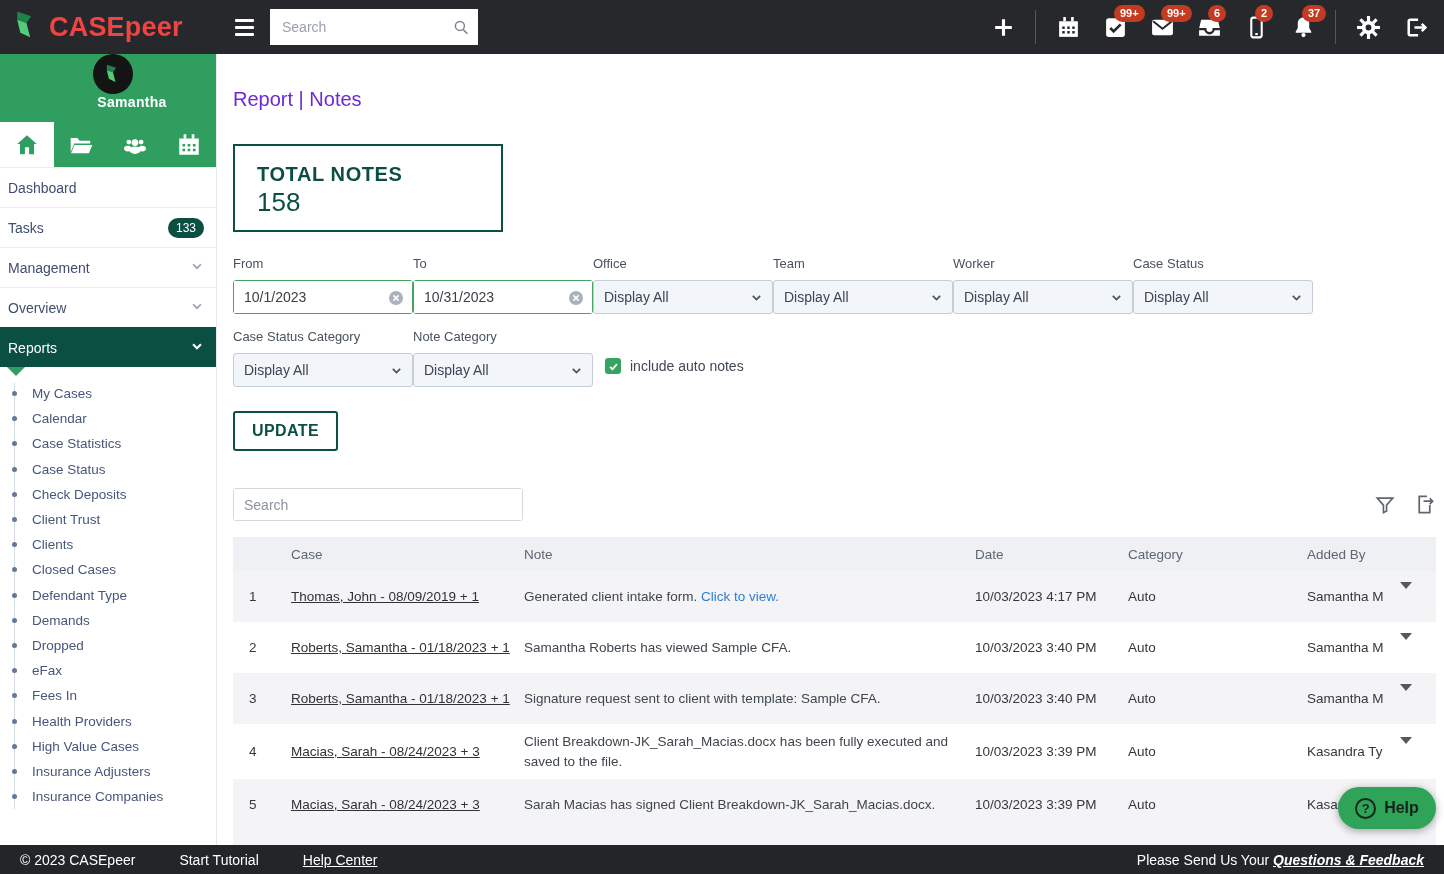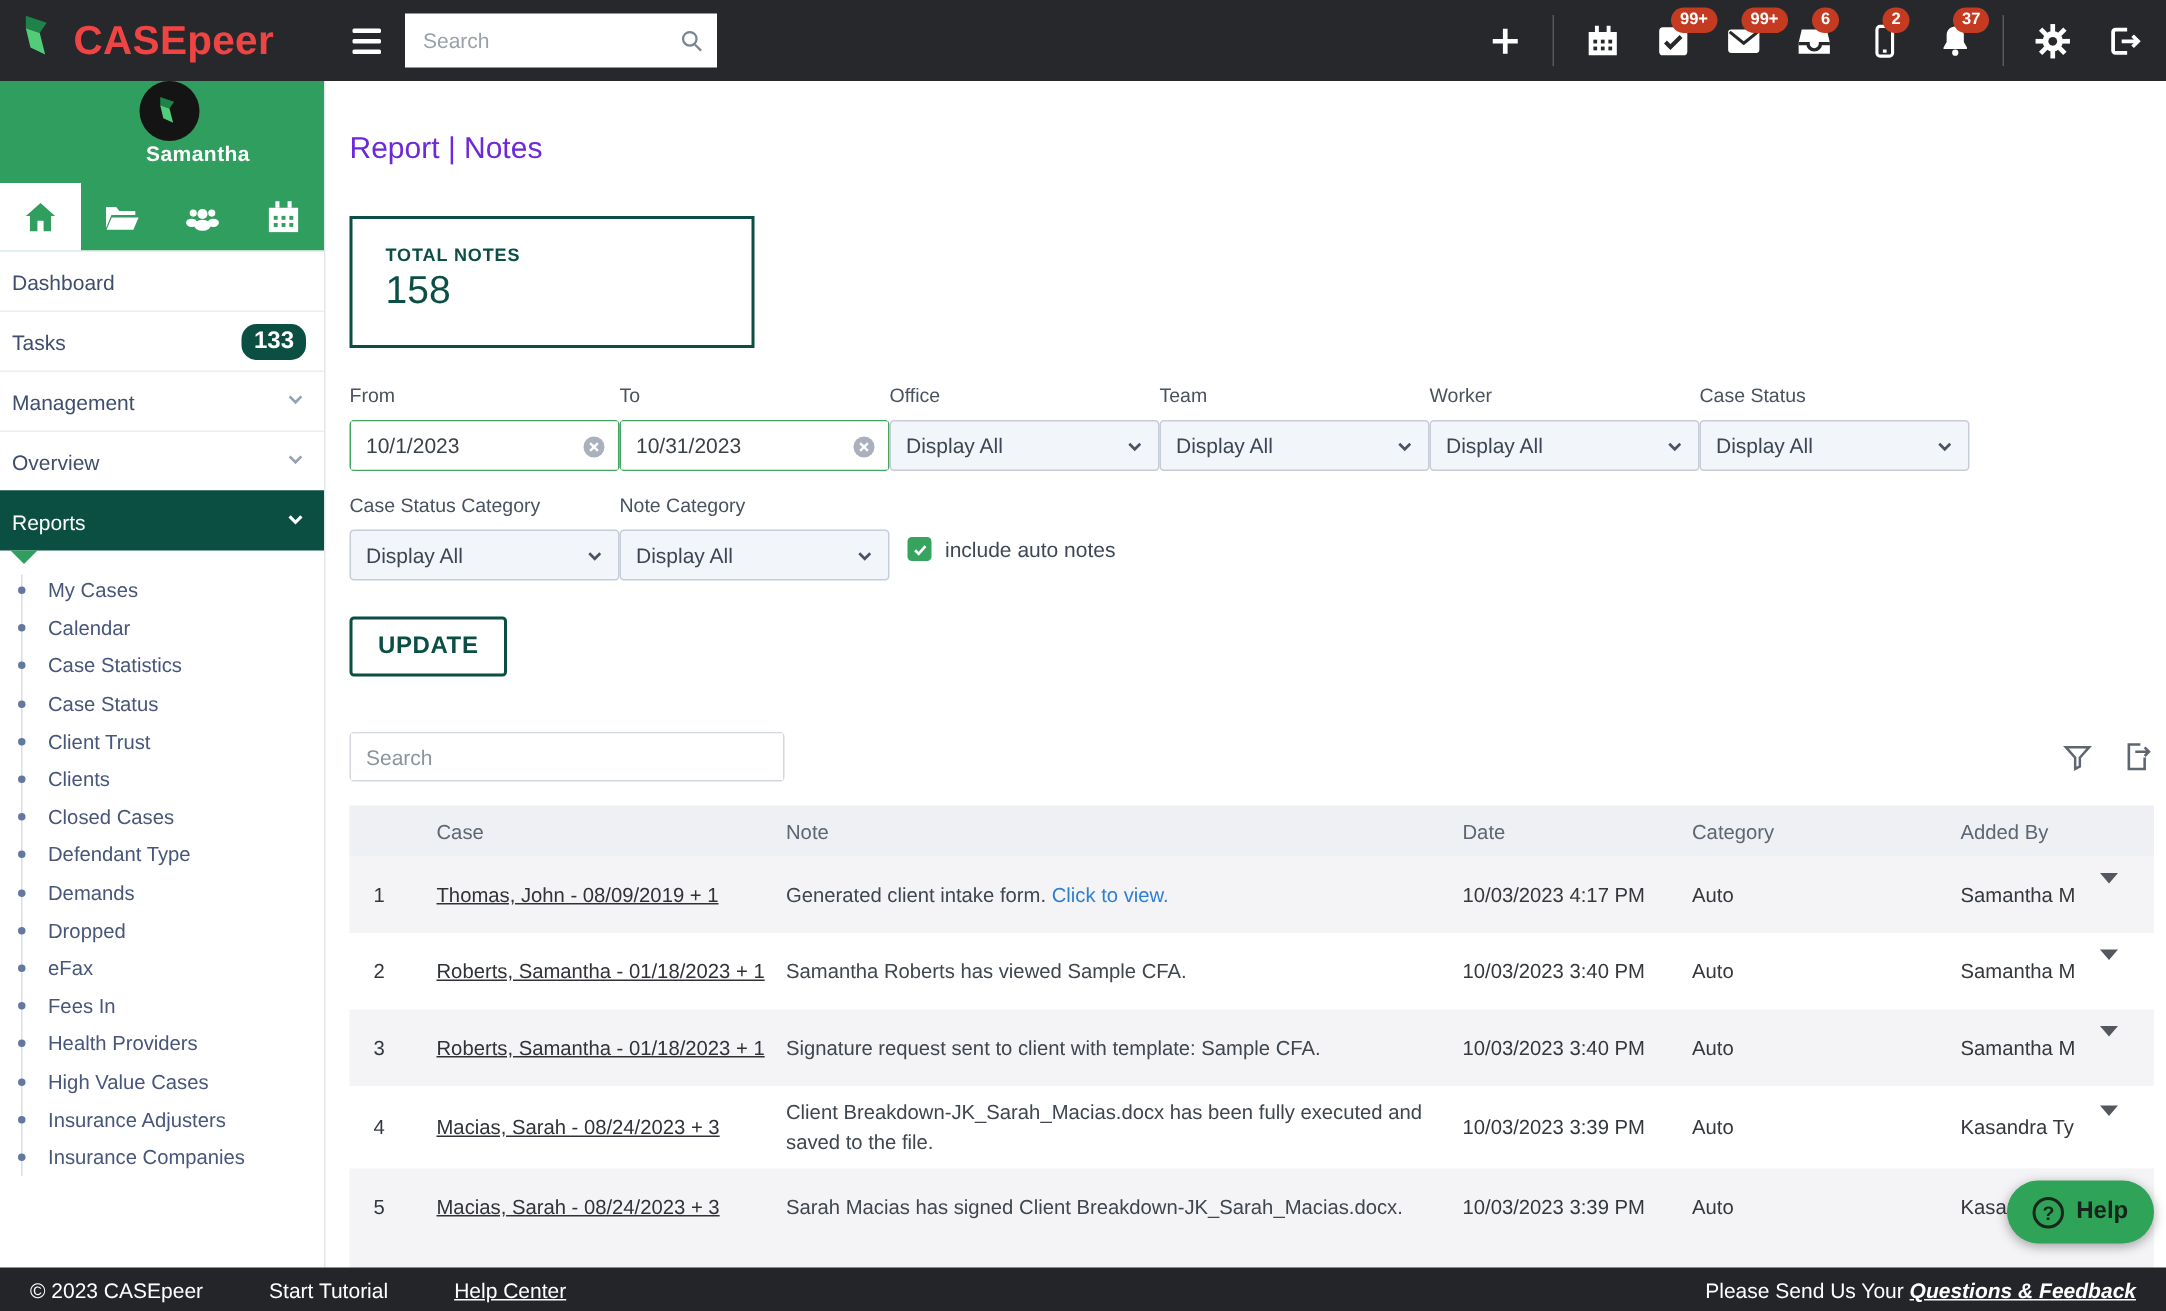--- a/index.html
+++ b/index.html
@@ -31,32 +31,32 @@
   .side-tabs { background:#2f9e5f; height:45px; display:flex; }
   .side-tab { width:54.25px; height:45px; display:flex; align-items:center; justify-content:center; cursor:pointer; }
   .side-tab svg { width:26px; height:26px; }
   .side-tab.active { background:#fff; }
   .menu-label { font-size:12px; color:#9aa3b4; letter-spacing:.6px; padding:16px 8px 12px 8px; }
   .menu-item { height:40px; display:flex; align-items:center; justify-content:space-between; padding:0 12px 0 8px; border-top:1px solid #ecedf1; font-size:14px; color:#3f4e6e; cursor:pointer; }
   .menu-item:last-of-type { border-bottom:1px solid #ecedf1; }
   .menu-item .chev { color:#97a2b5; }
   .menu-item.active { background:#0b4f43; color:#fff; border-color:#0b4f43; }
   .menu-item.active .chev { color:#fff; }
-  .count-pill { background:#0b4f43; color:#fff; font-size:16px; font-weight:700; padding:3px 8px; border-radius:10px; }
+  .count-pill { background:#0b4f43; color:#fff; font-size:12px; font-weight:400; padding:3px 8px; border-radius:10px; }
   .submenu-pointer { width:0; height:0; border-left:9px solid transparent; border-right:9px solid transparent; border-top:9px solid #2f9e5f; margin-left:7px; }
   .submenu { position:relative; margin-top:5px; }
   .submenu::before { content:""; position:absolute; left:14px; top:2px; bottom:0; width:1px; background:#d9dee6; }
   .subitem { position:relative; height:25.2px; display:flex; align-items:center; padding-left:32px; font-size:13.5px; color:#47567a; cursor:pointer; }
   .subitem::before { content:""; position:absolute; left:12px; width:5px; height:5px; border-radius:50%; background:#64789e; }
 
   
   .main { position:absolute; top:54px; left:217px; right:0; bottom:0; background:#fff; padding-left:16px; }
   .page-title { margin-top:34px; font-size:20px; font-weight:500; color:#6d28d9; }
   .total-card { margin-top:33px; width:270px; height:88px; border:2px solid #0b4f44; padding:17px 22px; }
-  .total-label { font-size:12px; font-weight:700; color:#0b4f44; letter-spacing:.6px; }
+  .total-label { font-size:20px; font-weight:700; color:#0b4f44; letter-spacing:.6px; }
   .total-value { font-size:26px; font-weight:500; color:#0b4f44; margin-top:1px; }
 
   .filters { margin-top:24px; width:1203px; }
   .frow { display:flex; gap:0; }
   .frow + .frow { margin-top:15px; }
   .fcol { width:180px; }
   .flabel { font-size:13px; color:#49525f; margin-bottom:9px; display:block; }
   .date-input { position:relative; height:34px; border:1.5px solid #44a560; border-radius:3px; background:#fff; }
   .date-input input { width:100%; height:100%; border:none; outline:none; padding:0 28px 0 10px; font-size:14px; color:#3b4046; font-family:inherit; }
   .date-input .clear { position:absolute; right:8px; top:9px; cursor:pointer; }
@@ -299,20 +299,21 @@
     <div class="submenu">
 
         <div class="subitem">My Cases</div>
 
         <div class="subitem">Calendar</div>
 
         <div class="subitem">Case Statistics</div>
 
         <div class="subitem">Case Status</div>
 
+        <div class="subitem">Check Deposits</div>
 
         <div class="subitem">Client Trust</div>
 
         <div class="subitem">Clients</div>
 
         <div class="subitem">Closed Cases</div>
 
         <div class="subitem">Defendant Type</div>
 
         <div class="subitem">Demands</div>

